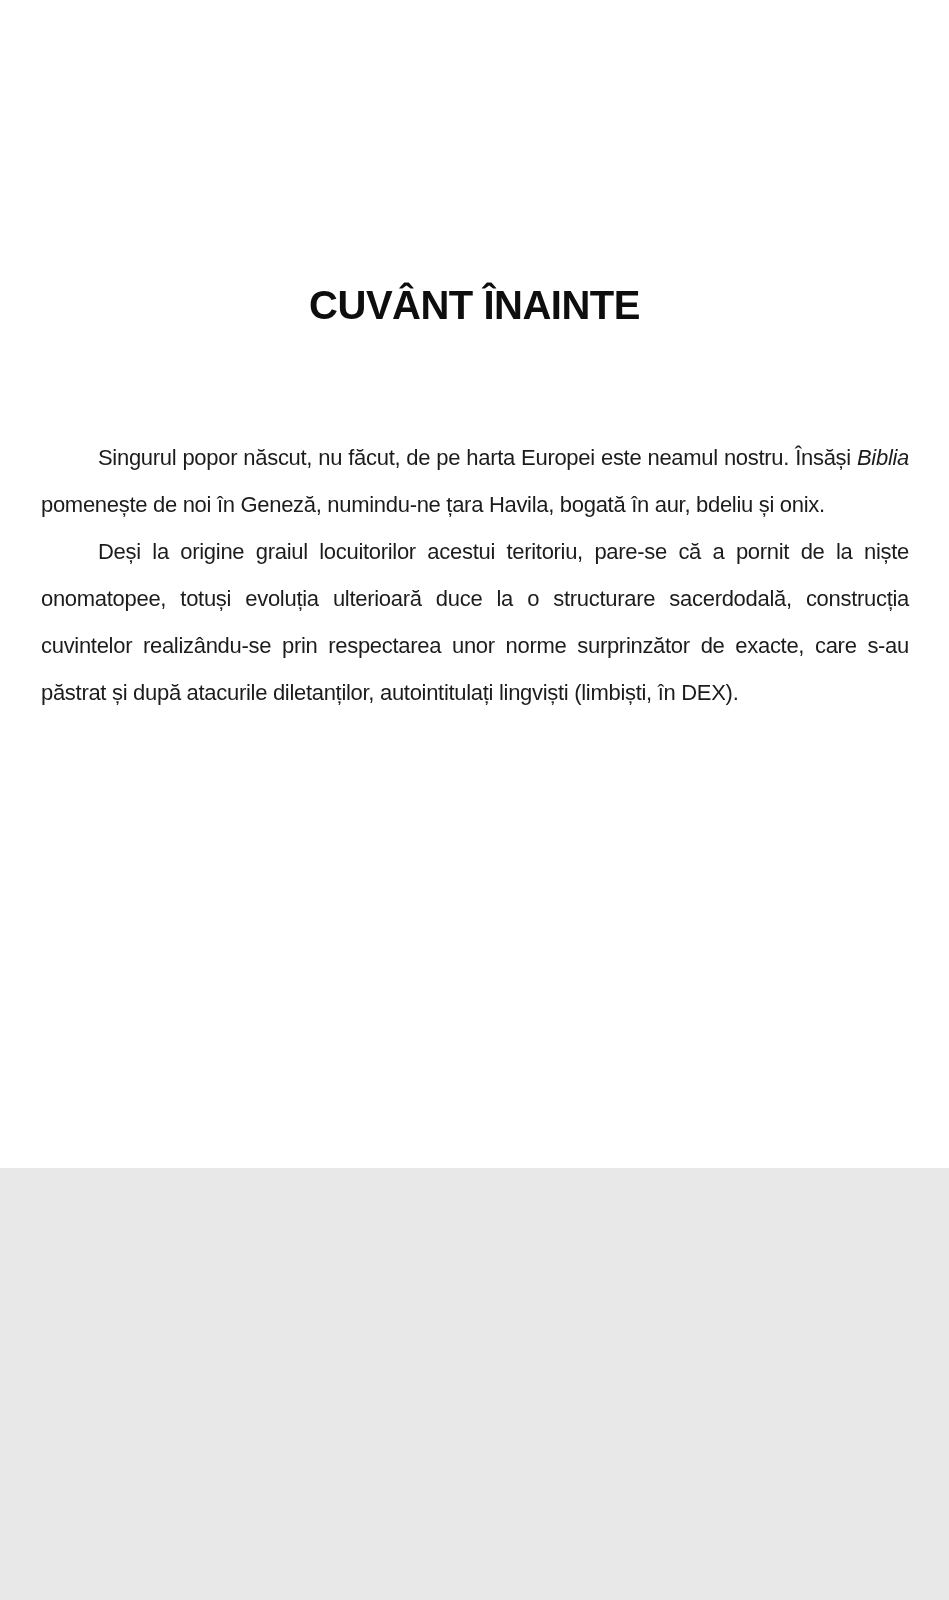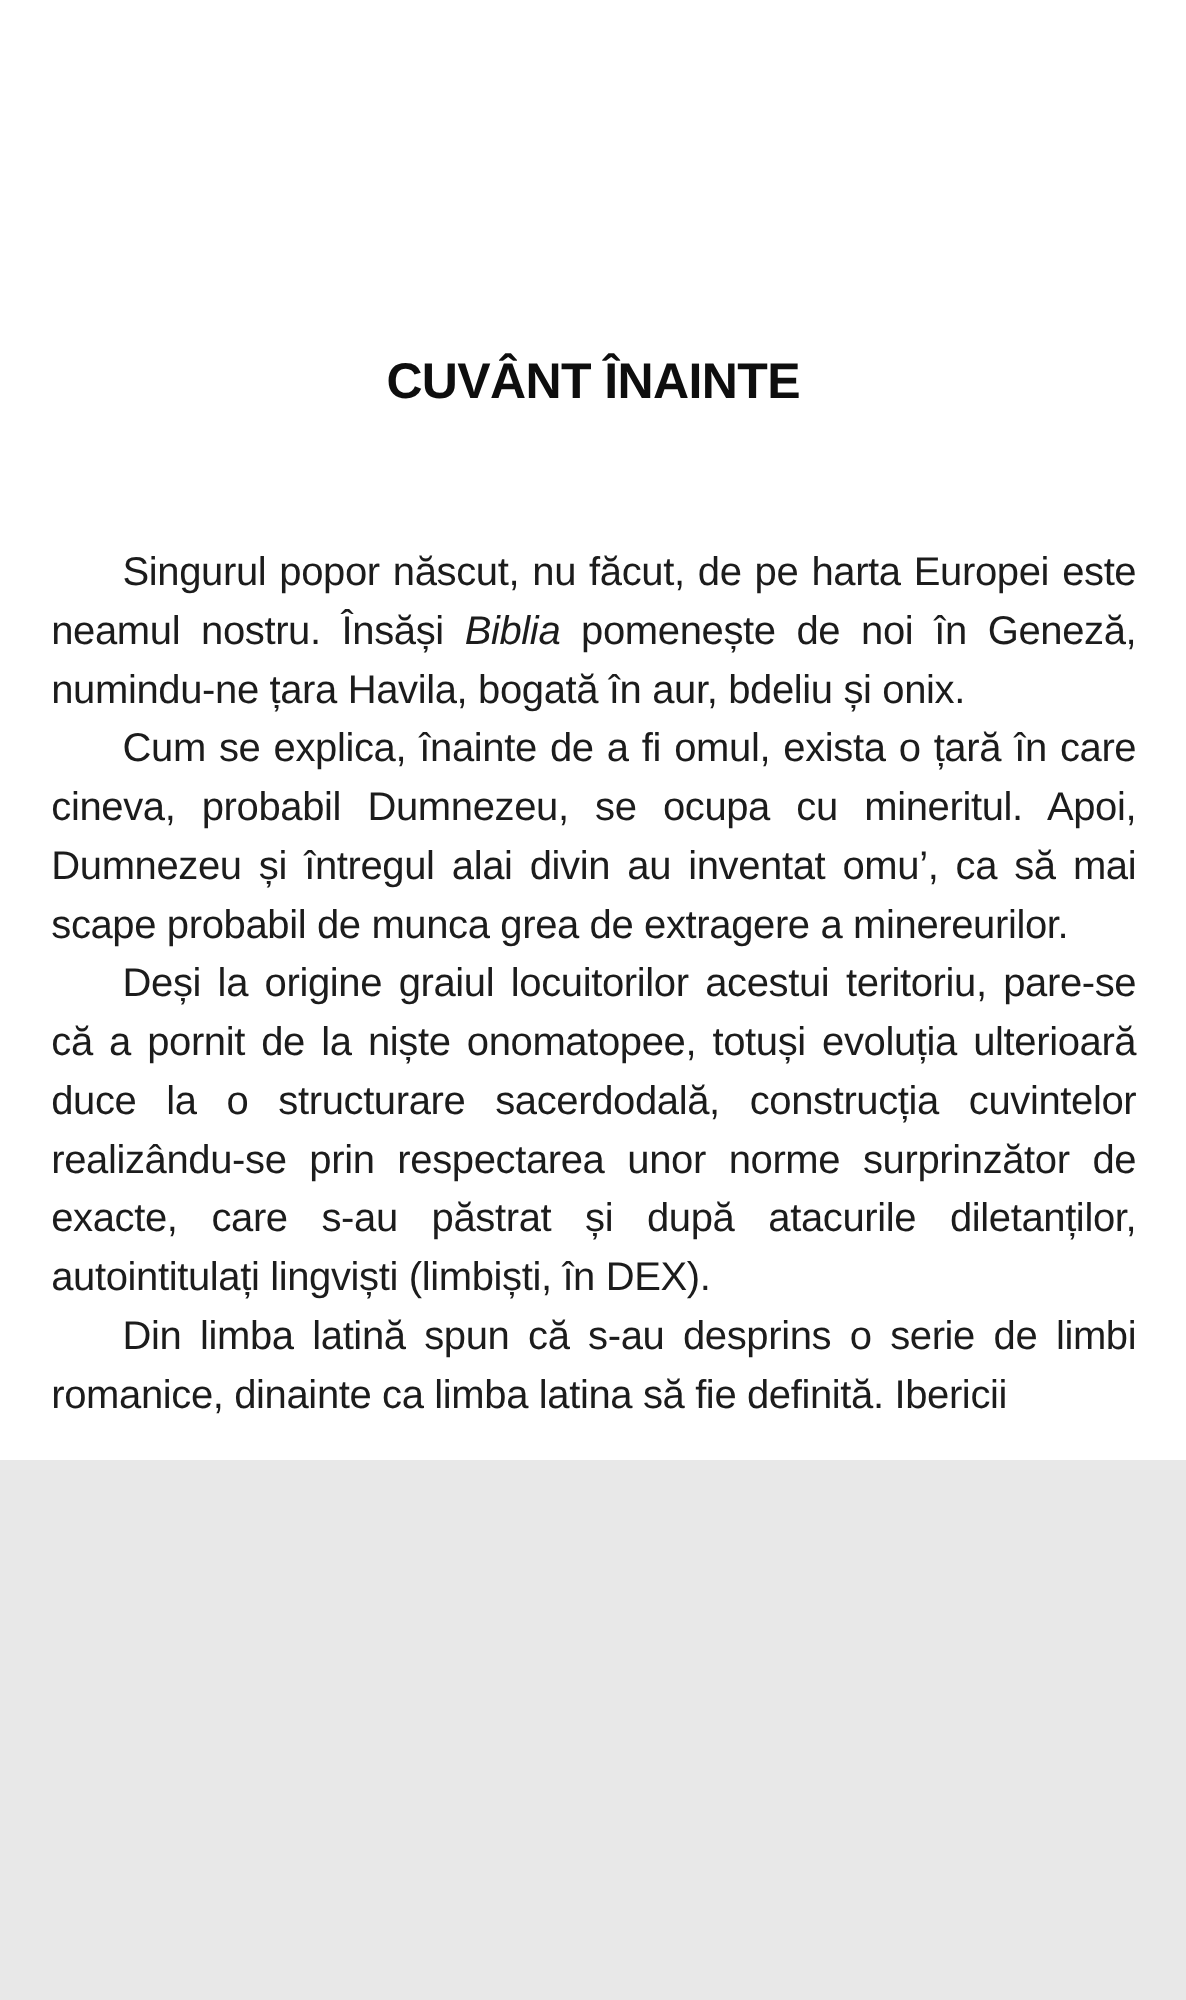--- a/index.html
+++ b/index.html
@@ -28,21 +28,21 @@
     font-weight: 700;
     letter-spacing: -0.5px;
     color: #0e0e0e;
   }
   .body-text {
     position: absolute;
     top: 434px;
     left: 41px;
     width: 868px;
     color: #1c1c1c;
-    font-size: 32px;
+    font-size: 22px;
     line-height: 47px;
     letter-spacing: -0.3px;
     text-align: justify;
     text-justify: inter-word;
   }
   .body-text p {
     margin: 0;
     padding: 0;
     text-indent: 57px;
   }
@@ -61,19 +61,17 @@
   }
 </style>
 </head>
 <body>
 
 <div class="page">
   <h1 class="chapter-title">CUVÂNT ÎNAINTE</h1>
 
   <div class="body-text" id="body-text">
       <p><span>Singurul popor născut, nu făcut, de pe harta Europei este neamul nostru. Însăși </span><em>Biblia</em><span> pomenește de noi în Geneză, numindu-ne țara Havila, bogată în aur, bdeliu și onix.</span></p>
-      <p><span>Cum se explica, înainte de a fi omul, exista o țară în care cineva, probabil Dumnezeu, se ocupa cu mineritul. Apoi, Dumnezeu și întregul alai divin au inventat omu’, ca să mai scape probabil de munca grea de extragere a minereurilor.</span></p>
       <p><span>Deși la origine graiul locuitorilor acestui teritoriu, pare-se că a pornit de la niște onomatopee, totuși evoluția ulterioară duce la o structurare sacerdodală, construcția cuvintelor realizându-se prin respectarea unor norme surprinzător de exacte, care s-au păstrat și după atacurile diletanților, autointitulați lingviști (limbiști, în DEX).</span></p>
-      <p><span>Din limba latină spun că s-au desprins o serie de limbi romanice, dinainte ca limba latina să fie definită. Ibericii</span></p>
     </div>
 
   <div class="page-number">5</div>
 </div>
 
 </body></html>

